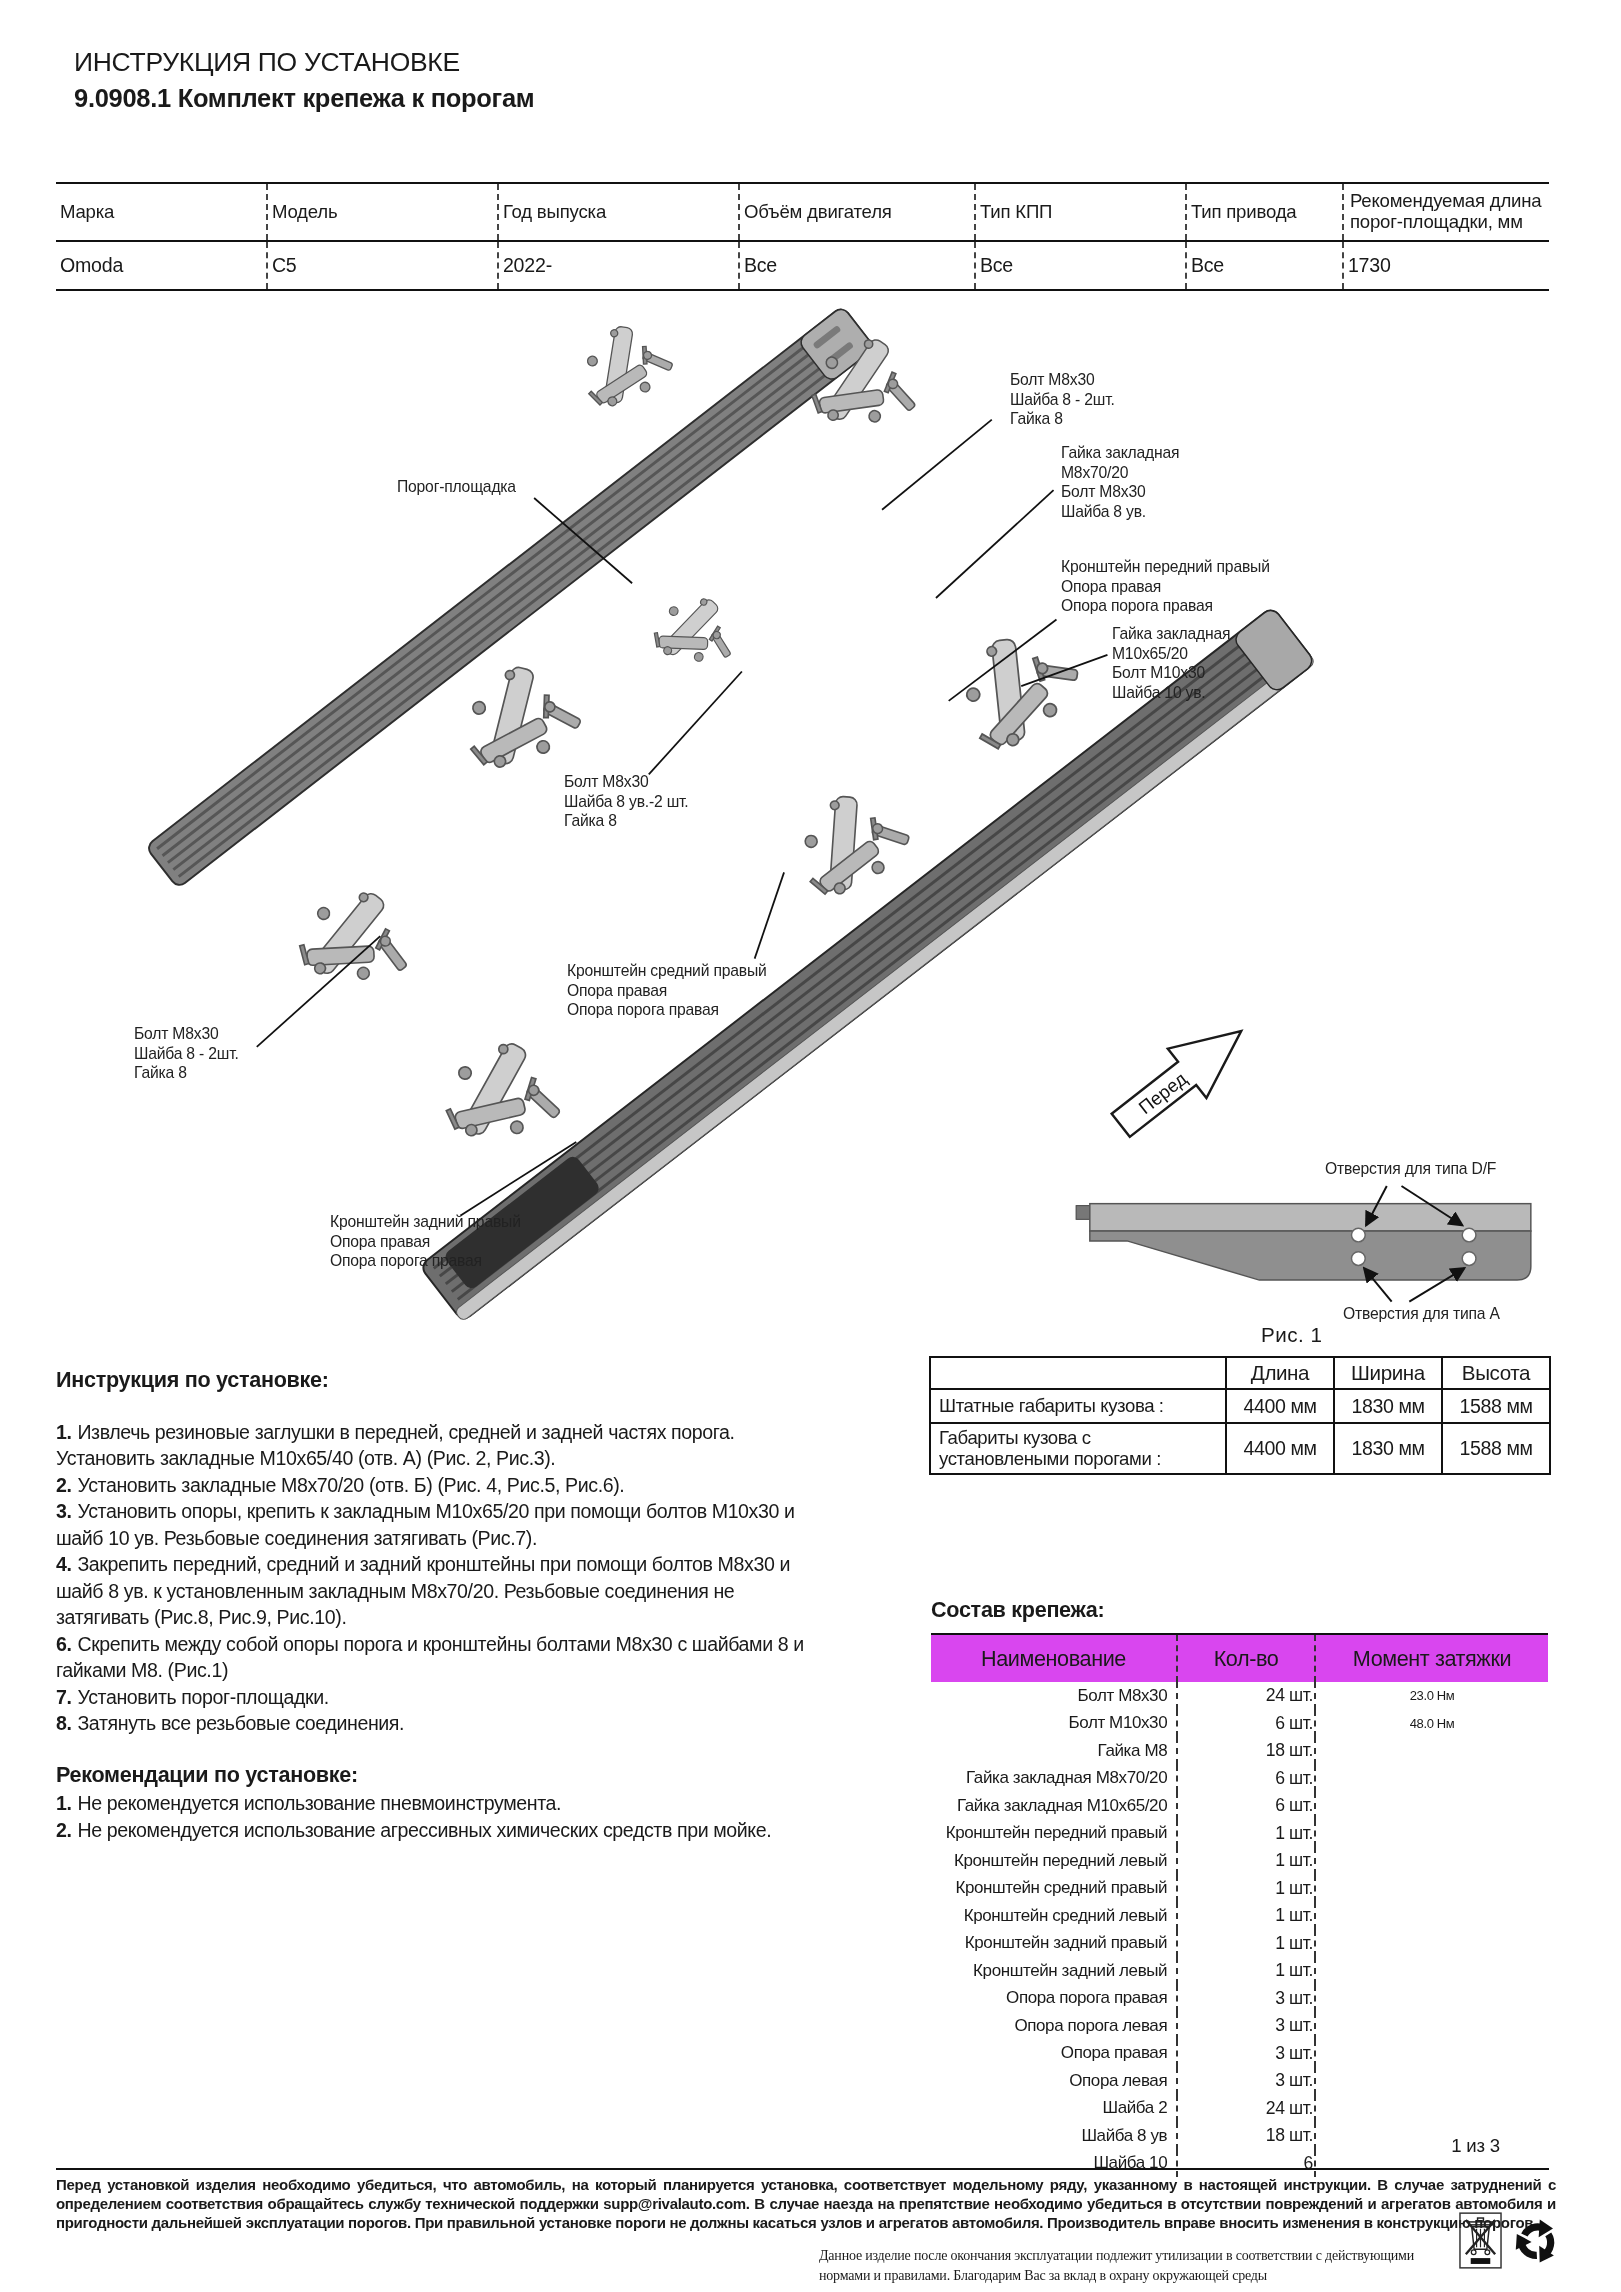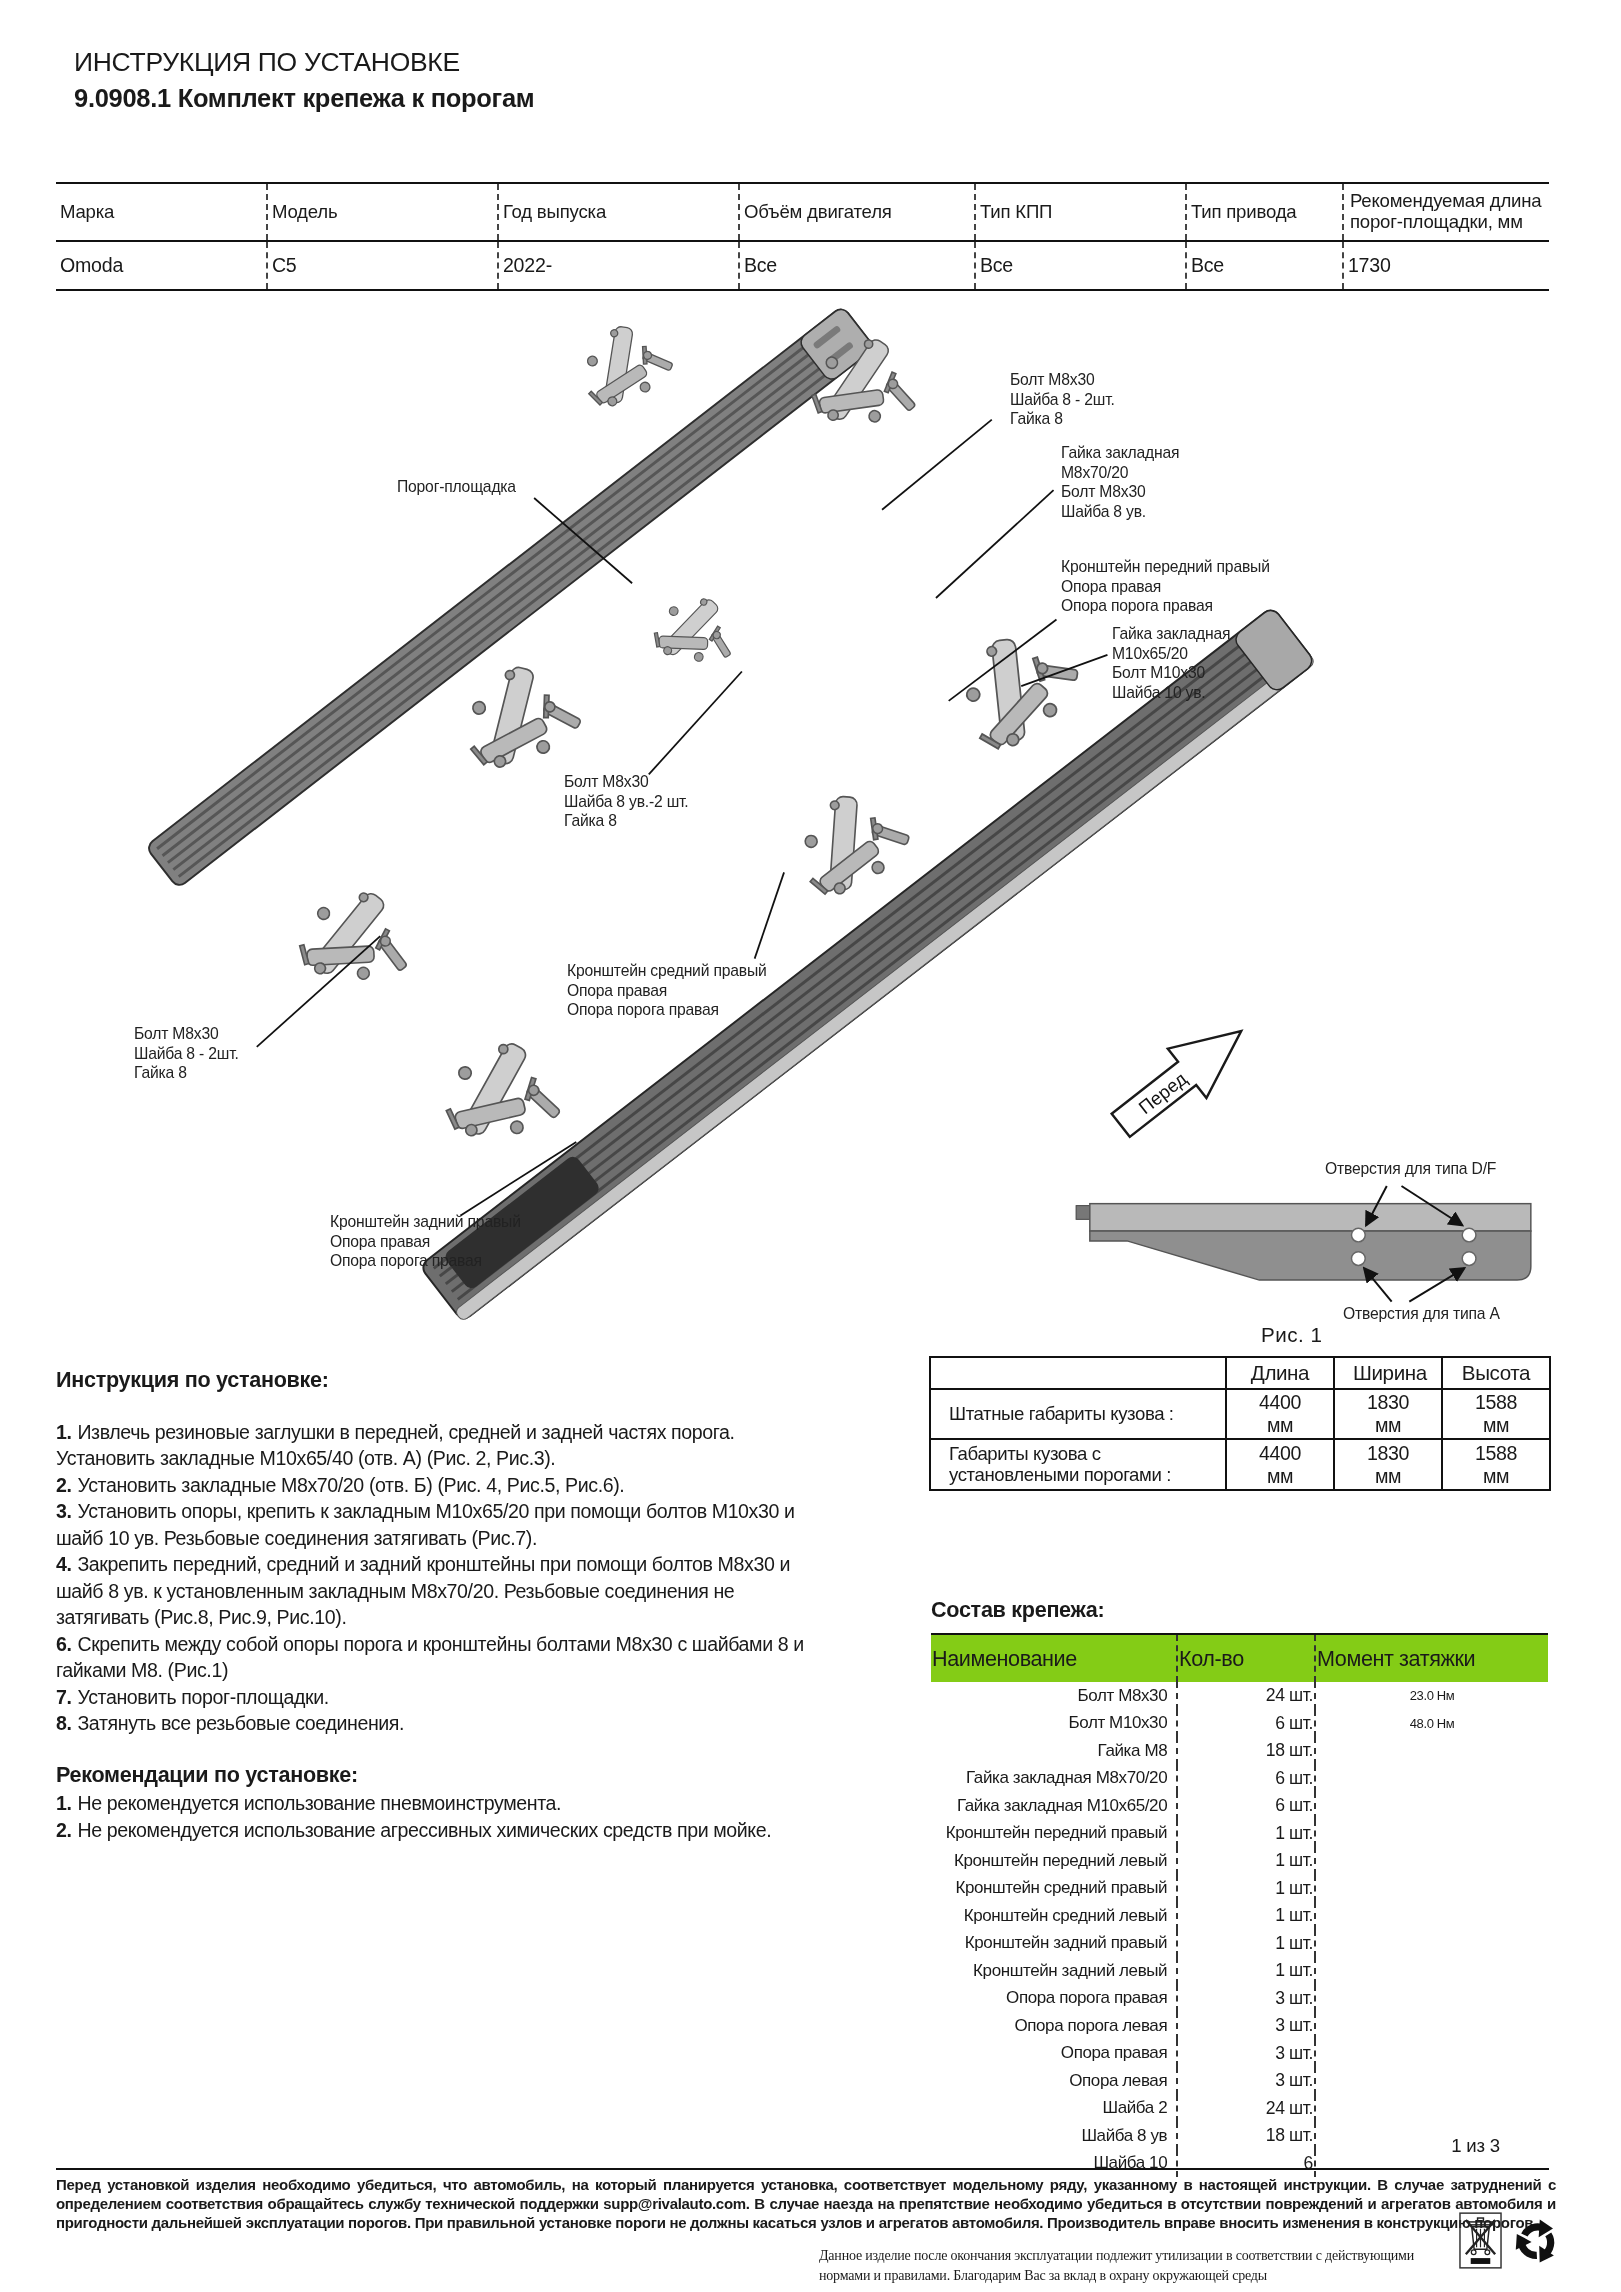--- a/index.html
+++ b/index.html
@@ -16,41 +16,41 @@
   #car-table td:last-child{border-right:none;}
   #car-table tr.hd td{height:52px;font-size:18.6px;border-top:2.9px solid #111;border-bottom:2px solid #111;}
   #car-table tr.vl td{height:43px;font-size:19.6px;border-bottom:2.9px solid #111;}
   #car-table td.wide-hd{text-align:left;font-size:17.6px;line-height:20.6px;white-space:pre-line;padding-left:5.9px;}
   
   #diagram-svg{left:0;top:294px;}
   .callout{white-space:pre-line;font-size:15.7px;line-height:19.6px;color:#222;letter-spacing:-0.2px;}
   #fig1{font-size:20.6px;letter-spacing:0.5px;}
   
   #dims-table{left:929px;top:1356px;width:619px;border-collapse:collapse;table-layout:fixed;}
-  #dims-table td{border:2px solid #111;letter-spacing:-0.4px;vertical-align:middle;padding:1px 18px;}
+  #dims-table td{border:2px solid #111;letter-spacing:-0.4px;vertical-align:middle;padding:1px 8px;}
   #dims-table tr.hd td{height:28px;font-size:20.6px;text-align:center;}
   #dims-table td.lbl{text-align:left;font-size:18.6px;line-height:20.6px;}
   #dims-table td.val{text-align:center;font-size:19.6px;}
   #dims-table tr.r1 td{height:30px;}
   #dims-table tr.r2 td{height:47px;}
   
   #instructions{left:56px;top:1367px;width:770px;}
   .sec-h{font-size:21.6px;font-weight:bold;letter-spacing:-0.3px;}
   #steps{margin-top:25.5px;}
   .step,.rec-item{font-size:19.6px;line-height:26.5px;letter-spacing:-0.4px;}
   .step b,.rec-item b{margin-right:5.9px;}
   #rec-h{margin-top:25.5px;}
   #rec-items{margin-top:2px;}
   
   #hw-heading{left:931px;top:1597px;}
   #hw-table{left:931px;top:1633px;width:617px;border-collapse:collapse;table-layout:fixed;}
   #hw-table td{letter-spacing:-0.4px;vertical-align:middle;}
   #hw-table td.c1,#hw-table td.c2{border-right:2px dashed #333;}
-  #hw-table tr.hd td{height:45px;background:#84cc16;border-top:2.9px solid #111;
-                     font-size:21.6px;text-align:left;}
+  #hw-table tr.hd td{height:45px;background:#d946ef;border-top:2.9px solid #111;
+                     font-size:21.6px;text-align:center;}
   #hw-table tr.bd td{height:25.5px;font-size:17px;}
   #hw-table tr.bd td.c1{text-align:right;padding-right:8.8px;}
   #hw-table tr.bd td.c2{text-align:right;font-size:17.6px;}
   #hw-table tr.bd td.c3{text-align:center;font-size:13px;}
   
   #page-num{left:1402px;top:2135px;width:147px;text-align:center;font-size:18.6px;letter-spacing:-0.2px;}
   #footer-rule{left:56px;top:2168px;width:1493px;border-top:2.9px solid #111;}
   #disclaimer{left:56px;top:2175px;width:1500px;font-size:15px;font-weight:bold;
               line-height:19px;text-align:justify;letter-spacing:-0.3px;}
   #recycle-note{left:819px;top:2246px;width:632px;font-family:"Liberation Serif",serif;

